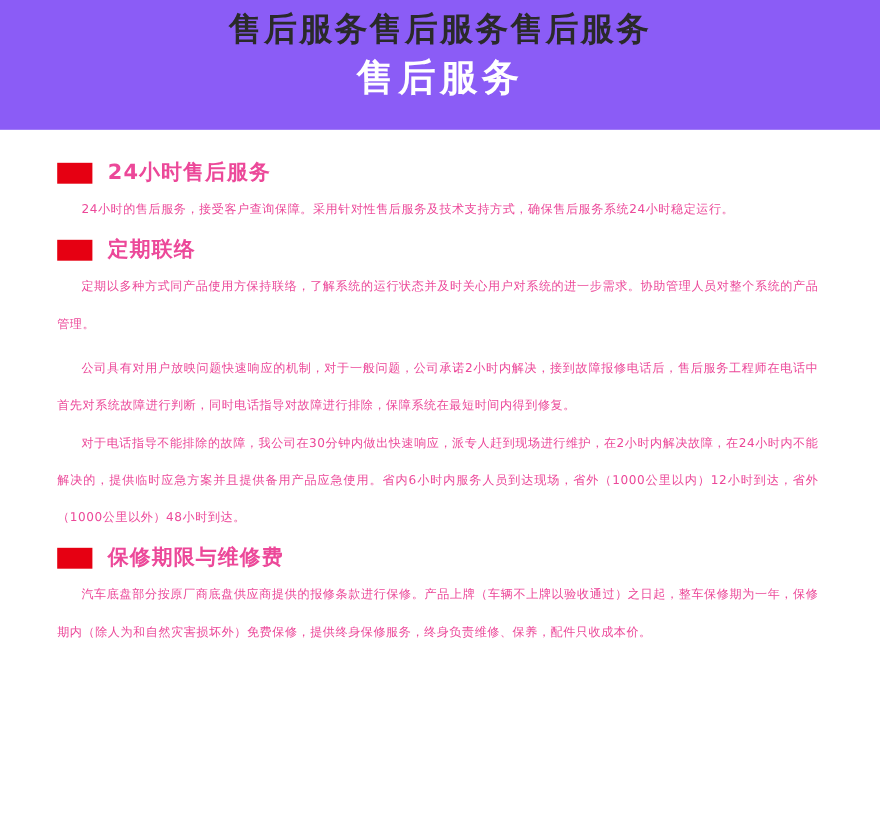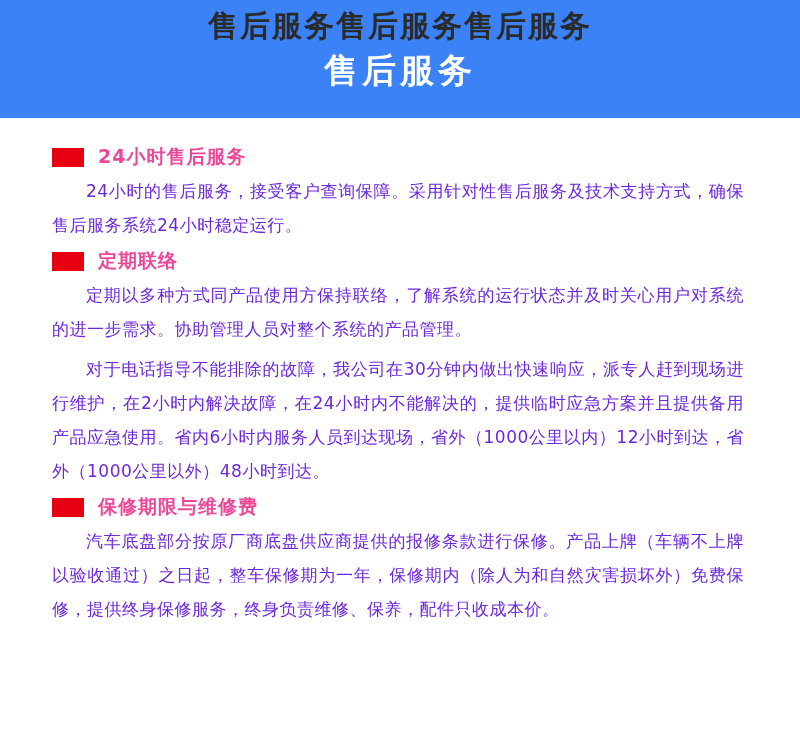--- a/index.html
+++ b/index.html
@@ -17,21 +17,21 @@
     position: relative;
     width: 800px;
     height: 741px;
     background: #ffffff;
   }
   
   .banner {
     position: relative;
     width: 800px;
     height: 118px;
-    background: #3b82f6;
+    background: #8b5cf6;
     overflow: hidden;
   }
   .banner-ghost {
     position: absolute;
     top: 6px;
     left: 0;
     width: 800px;
     text-align: center;
     font-size: 30px;
     font-weight: bold;
@@ -74,23 +74,23 @@
     margin-right: 14px;
   }
   .section-title {
     font-size: 19px;
     font-weight: bold;
     color: #ec4899;
     letter-spacing: 1px;
     font-family: "DejaVu Sans", sans-serif;
   }
   .para {
-    font-size: 17px;
+    font-size: 11px;
     line-height: 34px;
-    color: #6d28d9;
+    color: #ec4899;
     text-indent: 2em;
     margin: 0;
     padding: 0 4px 0 0;
     letter-spacing: 0.5px;
     text-align: justify;
     font-family: "DejaVu Sans", sans-serif;
   }
 </style>
 </head>
 <body>
@@ -114,20 +114,21 @@
 
     <div class="section">
       <div class="section-head">
         <span class="bullet"></span>
         <span class="section-title">定期联络</span>
       </div>
       <p class="para">定期以多种方式同产品使用方保持联络，了解系统的运行状态并及时关心用户对系统的进一步需求。协助管理人员对整个系统的产品管理。</p>
     </div>
 
     <div class="section">
+      <p class="para">公司具有对用户放映问题快速响应的机制，对于一般问题，公司承诺2小时内解决，接到故障报修电话后，售后服务工程师在电话中首先对系统故障进行判断，同时电话指导对故障进行排除，保障系统在最短时间内得到修复。</p>
       <p class="para">对于电话指导不能排除的故障，我公司在30分钟内做出快速响应，派专人赶到现场进行维护，在2小时内解决故障，在24小时内不能解决的，提供临时应急方案并且提供备用产品应急使用。省内6小时内服务人员到达现场，省外（1000公里以内）12小时到达，省外（1000公里以外）48小时到达。</p>
     </div>
 
     <div class="section">
       <div class="section-head">
         <span class="bullet"></span>
         <span class="section-title">保修期限与维修费</span>
       </div>
       <p class="para">汽车底盘部分按原厂商底盘供应商提供的报修条款进行保修。产品上牌（车辆不上牌以验收通过）之日起，整车保修期为一年，保修期内（除人为和自然灾害损坏外）免费保修，提供终身保修服务，终身负责维修、保养，配件只收成本价。</p>
     </div>

